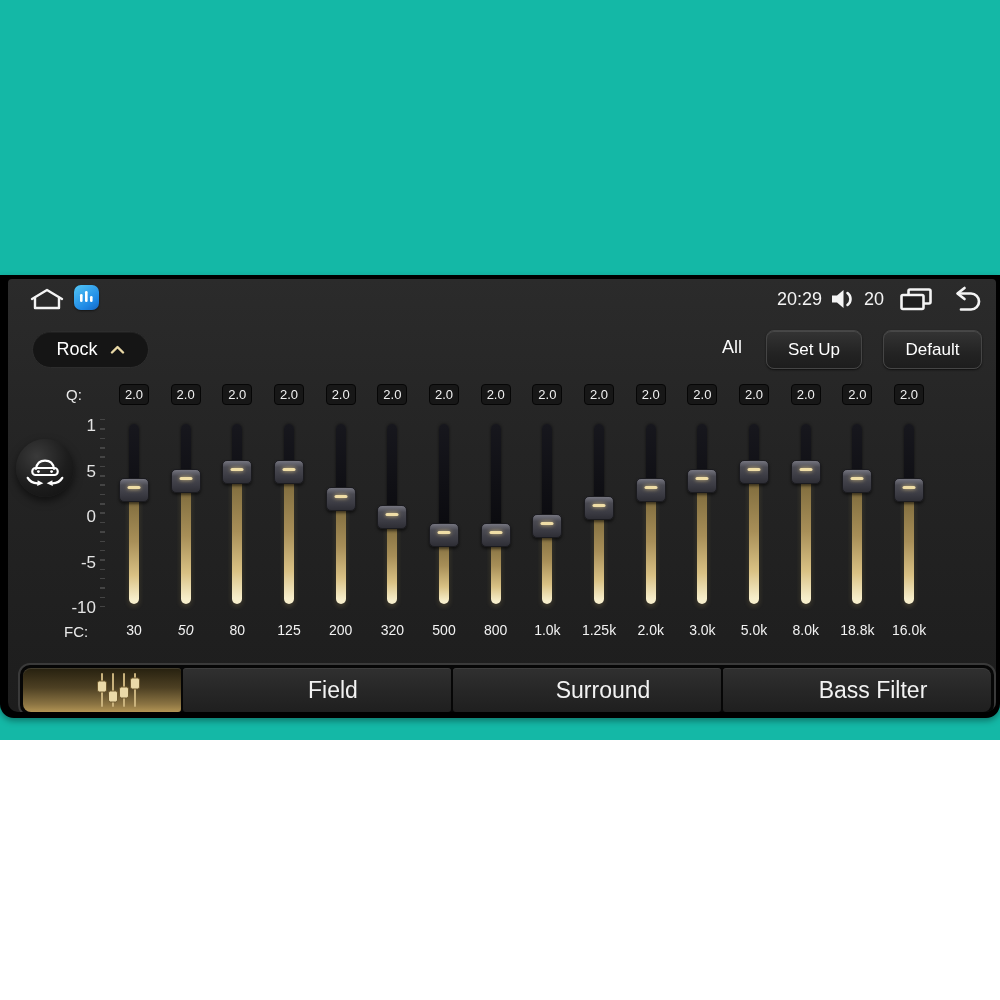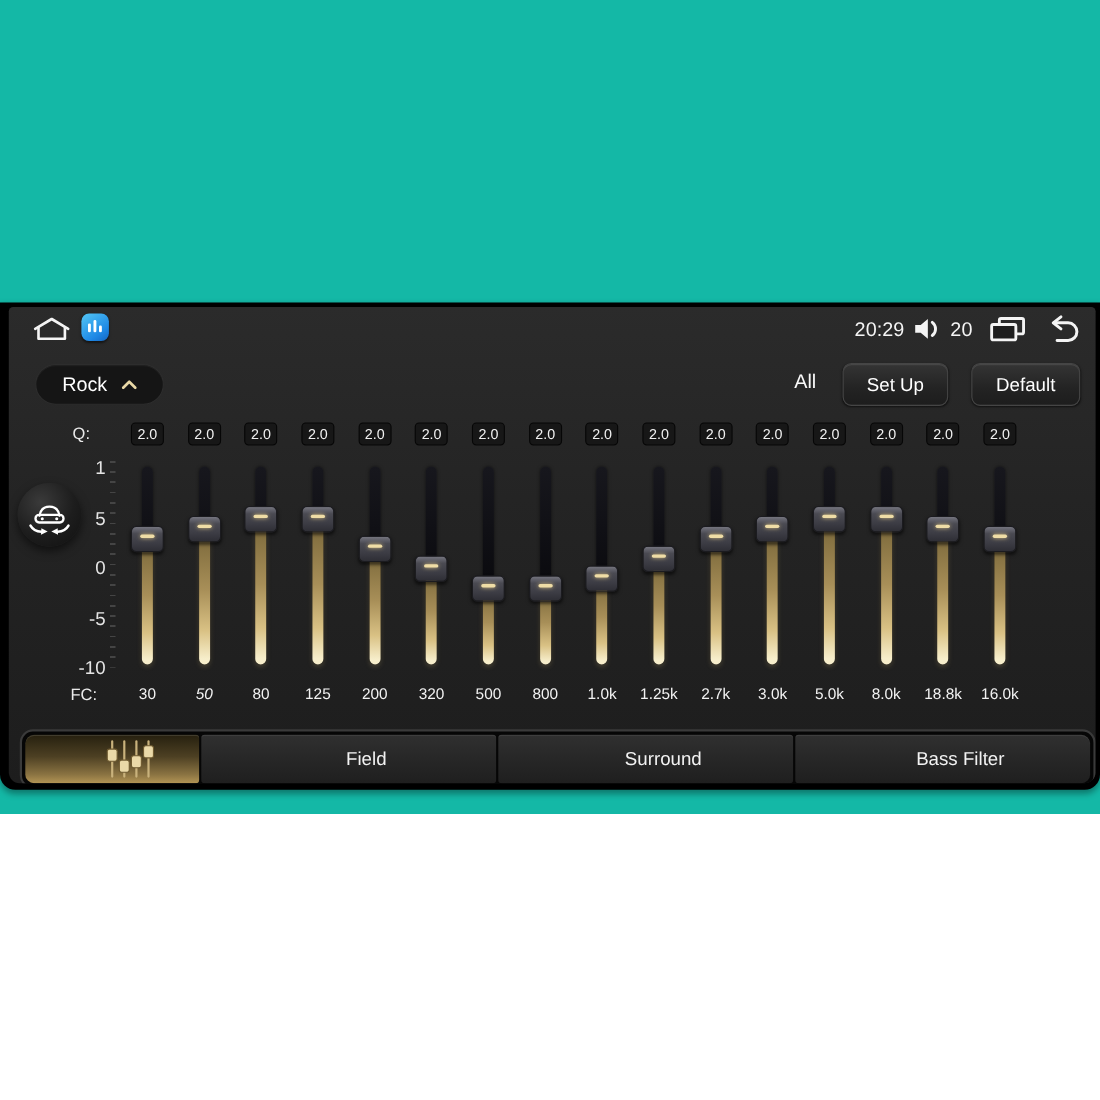--- a/index.html
+++ b/index.html
@@ -57,21 +57,21 @@
   .fcv { position:absolute; top:343px; width:52px; text-align:center; color:#f2f2f2; font-size:14px; }
 
   
   .car-btn { position:absolute; left:8px; top:160px; width:58px; height:58px; border-radius:50%;
              background:radial-gradient(circle at 36% 30%, #3a3a3a 0%, #1d1d1d 55%, #101010 100%);
              box-shadow:0 4px 9px rgba(0,0,0,.55); display:flex; align-items:center; justify-content:center; cursor:pointer; }
 
   
   .tabbar { position:absolute; left:10px; top:384px; width:978px; height:54px; background:#060606;
             border:2px solid #3a3a3a; border-radius:12px; padding:3px; display:flex; gap:2px; }
-  .tab { flex:1; display:flex; align-items:center; justify-content:center; color:#f2f2f2; font-size:17px;
+  .tab { flex:1; display:flex; align-items:center; justify-content:center; color:#f2f2f2; font-size:23px;
          background:linear-gradient(180deg,#303030,#262626 55%,#1f1f1f); border-radius:3px; cursor:pointer;
          box-shadow:inset 0 1px 0 rgba(255,255,255,.07);padding-left:32px; }
   .tab.first { border-radius:8px 3px 3px 8px; }
   .tab.last  { border-radius:3px 8px 8px 3px; }
   .tab.active { flex:0 0 158px;
          background:linear-gradient(180deg,#26200f 0%,#4d4023 45%,#8a7342 82%,#b29454 100%);
          box-shadow:inset 0 1px 0 rgba(255,255,255,.12); }
 </style>
 </head>
 <body>
@@ -179,21 +179,21 @@
           <div class="fcv" style="left: 513.36px;">1.0k</div>
           <div class="qbox" style="left: 576.03px;">2.0</div>
           <div class="track" style="left: 586.03px;"></div>
           <div class="fill" style="left: 586.03px; top: 228.9px; height: 96.1px;"></div>
           <div class="handle" style="left: 576.03px; top: 216.9px;"></div>
           <div class="fcv" style="left: 565.03px;">1.25k</div>
           <div class="qbox" style="left: 627.7px;">2.0</div>
           <div class="track" style="left: 637.7px;"></div>
           <div class="fill" style="left: 637.7px; top: 210.7px; height: 114.3px;"></div>
           <div class="handle" style="left: 627.7px; top: 198.7px;"></div>
-          <div class="fcv" style="left: 616.7px;">2.7k</div>
+          <div class="fcv" style="left: 616.7px;">2.0k</div>
           <div class="qbox" style="left: 679.37px;">2.0</div>
           <div class="track" style="left: 689.37px;"></div>
           <div class="fill" style="left: 689.37px; top: 201.6px; height: 123.4px;"></div>
           <div class="handle" style="left: 679.37px; top: 189.6px;"></div>
           <div class="fcv" style="left: 668.37px;">3.0k</div>
           <div class="qbox" style="left: 731.04px;">2.0</div>
           <div class="track" style="left: 741.04px;"></div>
           <div class="fill" style="left: 741.04px; top: 192.5px; height: 132.5px;"></div>
           <div class="handle" style="left: 731.04px; top: 180.5px;"></div>
           <div class="fcv" style="left: 720.04px;">5.0k</div>

